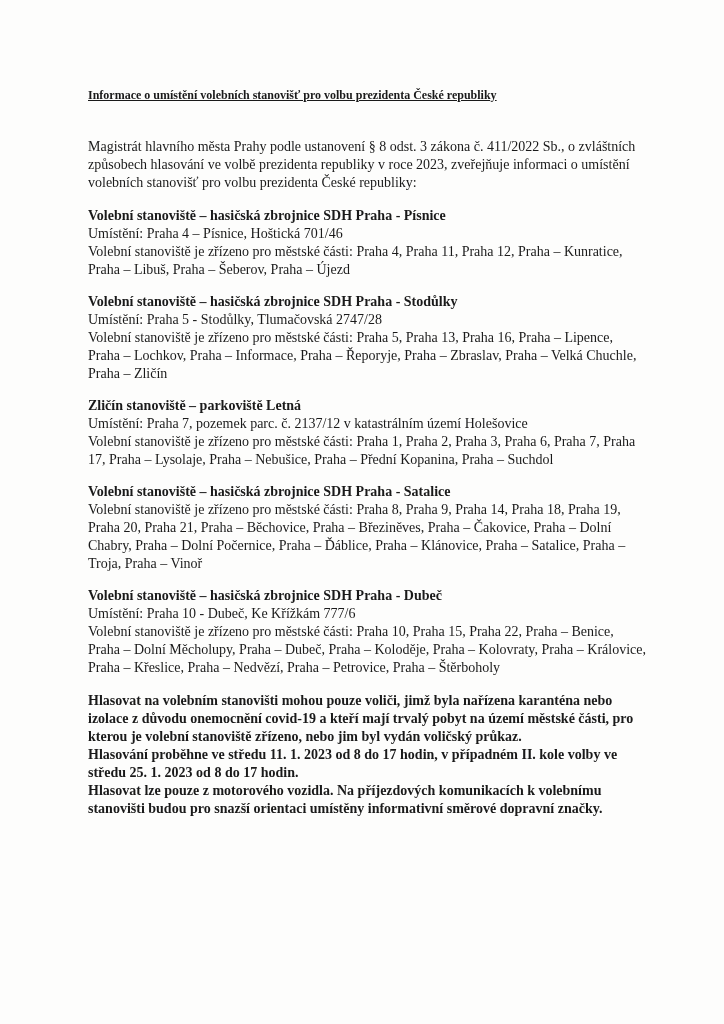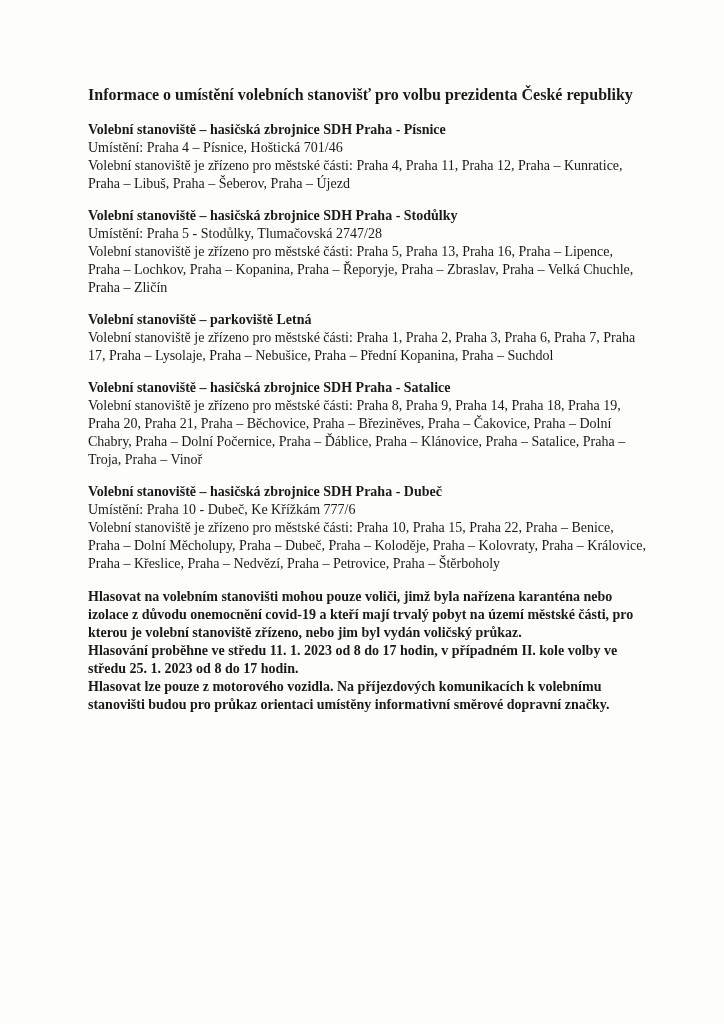--- a/index.html
+++ b/index.html
@@ -17,23 +17,24 @@
     position: absolute;
     left: 88px;
     top: 86px;
     width: 560px;
     font-family: "Liberation Serif", "DejaVu Serif", serif;
     font-size: 14px;
     line-height: 18px;
     color: #1a1a1a;
   }
   .doc-title {
-    font-size: 16px;
+    font-size: 12px;
     font-weight: bold;
-    margin: 0 0 17px 0;
+    margin: 0 0 34px 0;
+    text-decoration: underline;
   }
   .intro {
     margin: 0 0 15px 0;
   }
   .station {
     margin: 0 0 14px 0;
   }
   .station h2 {
     font-size: 14px;
     font-weight: bold;
@@ -51,48 +52,50 @@
     margin: 0;
   }
 </style>
 </head>
 <body>
 
 <div class="page">
 
   <h1 class="doc-title">Informace o umístění volebních stanovišť pro volbu prezidenta České republiky</h1>
 
+  <p class="intro">Magistrát hlavního města Prahy podle ustanovení § 8 odst. 3 zákona č. 411/2022 Sb., o zvláštních způsobech hlasování ve volbě prezidenta republiky v roce 2023, zveřejňuje informaci o umístění volebních stanovišť pro volbu prezidenta České republiky:</p>
 
   <section class="station">
     <h2>Volební stanoviště – hasičská zbrojnice SDH Praha - Písnice</h2>
     <p>Umístění: Praha 4 – Písnice, Hoštická 701/46</p>
     <p>Volební stanoviště je zřízeno pro městské části: Praha 4, Praha 11, Praha 12, Praha – Kunratice, Praha – Libuš, Praha – Šeberov, Praha – Újezd</p>
   </section>
 
   <section class="station">
     <h2>Volební stanoviště – hasičská zbrojnice SDH Praha - Stodůlky</h2>
     <p>Umístění: Praha 5 - Stodůlky, Tlumačovská 2747/28</p>
-    <p>Volební stanoviště je zřízeno pro městské části: Praha 5, Praha 13, Praha 16, Praha – Lipence, Praha – Lochkov, Praha – Kopanina, Praha – Řeporyje, Praha – Zbraslav, Praha – Velká Chuchle, Praha – Zličín</p>
+    <p>Volební stanoviště je zřízeno pro městské části: Praha 5, Praha 13, Praha 16, Praha – Lipence, Praha – Lochkov, Praha – Informace, Praha – Řeporyje, Praha – Zbraslav, Praha – Velká Chuchle, Praha – Zličín</p>
   </section>
 
   <section class="station">
-    <h2>Volební stanoviště – parkoviště Letná</h2>
+    <h2>Zličín stanoviště – parkoviště Letná</h2>
+    <p>Umístění: Praha 7, pozemek parc. č. 2137/12 v katastrálním území Holešovice</p>
     <p>Volební stanoviště je zřízeno pro městské části: Praha 1, Praha 2, Praha 3, Praha 6, Praha 7, Praha 17, Praha – Lysolaje, Praha – Nebušice, Praha – Přední Kopanina, Praha – Suchdol</p>
   </section>
 
   <section class="station">
     <h2>Volební stanoviště – hasičská zbrojnice SDH Praha - Satalice</h2>
     <p>Volební stanoviště je zřízeno pro městské části: Praha 8, Praha 9, Praha 14, Praha 18, Praha 19, Praha 20, Praha 21, Praha – Běchovice, Praha – Březiněves, Praha – Čakovice, Praha – Dolní Chabry, Praha – Dolní Počernice, Praha – Ďáblice, Praha – Klánovice, Praha – Satalice, Praha – Troja, Praha – Vinoř</p>
   </section>
 
   <section class="station">
     <h2>Volební stanoviště – hasičská zbrojnice SDH Praha - Dubeč</h2>
     <p>Umístění: Praha 10 - Dubeč, Ke Křížkám 777/6</p>
     <p>Volební stanoviště je zřízeno pro městské části: Praha 10, Praha 15, Praha 22, Praha – Benice, Praha – Dolní Měcholupy, Praha – Dubeč, Praha – Koloděje, Praha – Kolovraty, Praha – Královice, Praha – Křeslice, Praha – Nedvězí, Praha – Petrovice, Praha – Štěrboholy</p>
   </section>
 
   <div class="notes">
     <p>Hlasovat na volebním stanovišti mohou pouze voliči, jimž byla nařízena karanténa nebo izolace z důvodu onemocnění covid-19 a kteří mají trvalý pobyt na území městské části, pro kterou je volební stanoviště zřízeno, nebo jim byl vydán voličský průkaz.</p>
     <p>Hlasování proběhne ve středu 11. 1. 2023 od 8 do 17 hodin, v případném II. kole volby ve středu 25. 1. 2023 od 8 do 17 hodin.</p>
-    <p>Hlasovat lze pouze z motorového vozidla. Na příjezdových komunikacích k volebnímu stanovišti budou pro průkaz orientaci umístěny informativní směrové dopravní značky.</p>
+    <p>Hlasovat lze pouze z motorového vozidla. Na příjezdových komunikacích k volebnímu stanovišti budou pro snazší orientaci umístěny informativní směrové dopravní značky.</p>
   </div>
 
 </div>
 
 </body></html>

